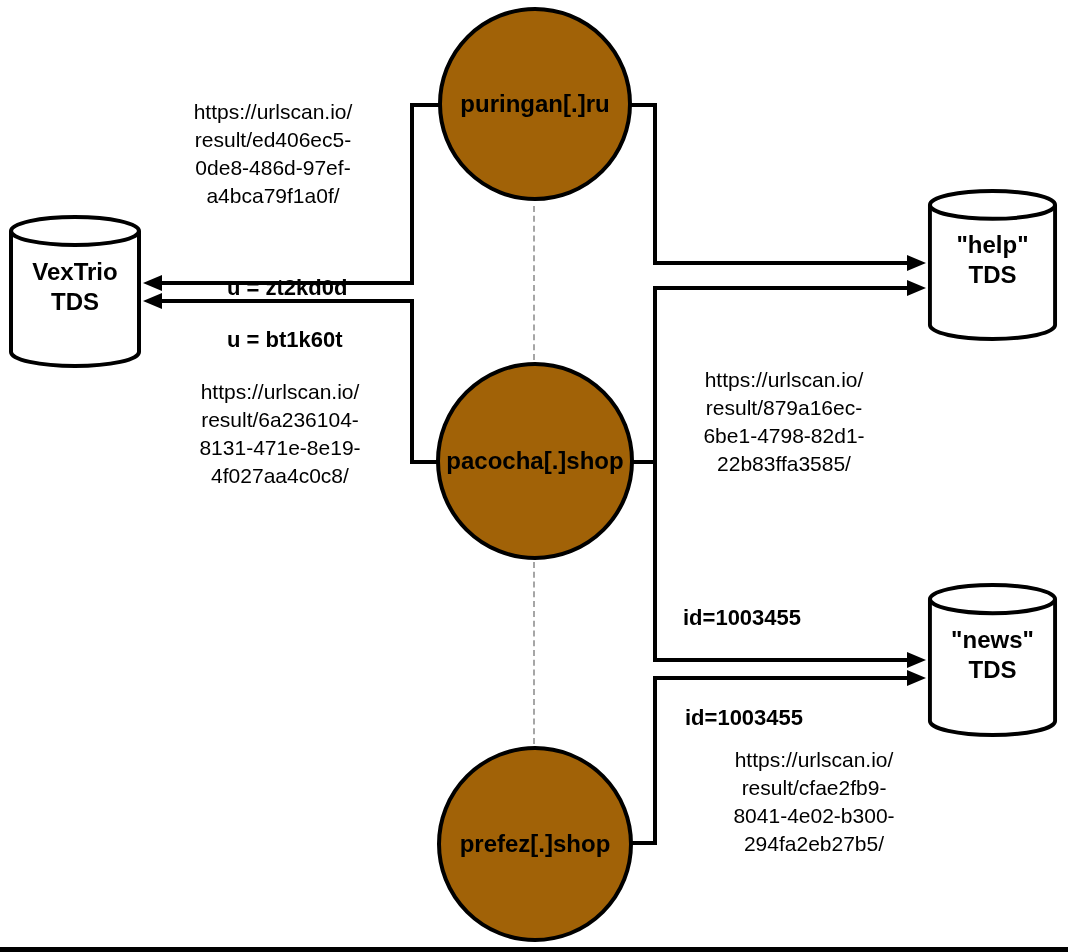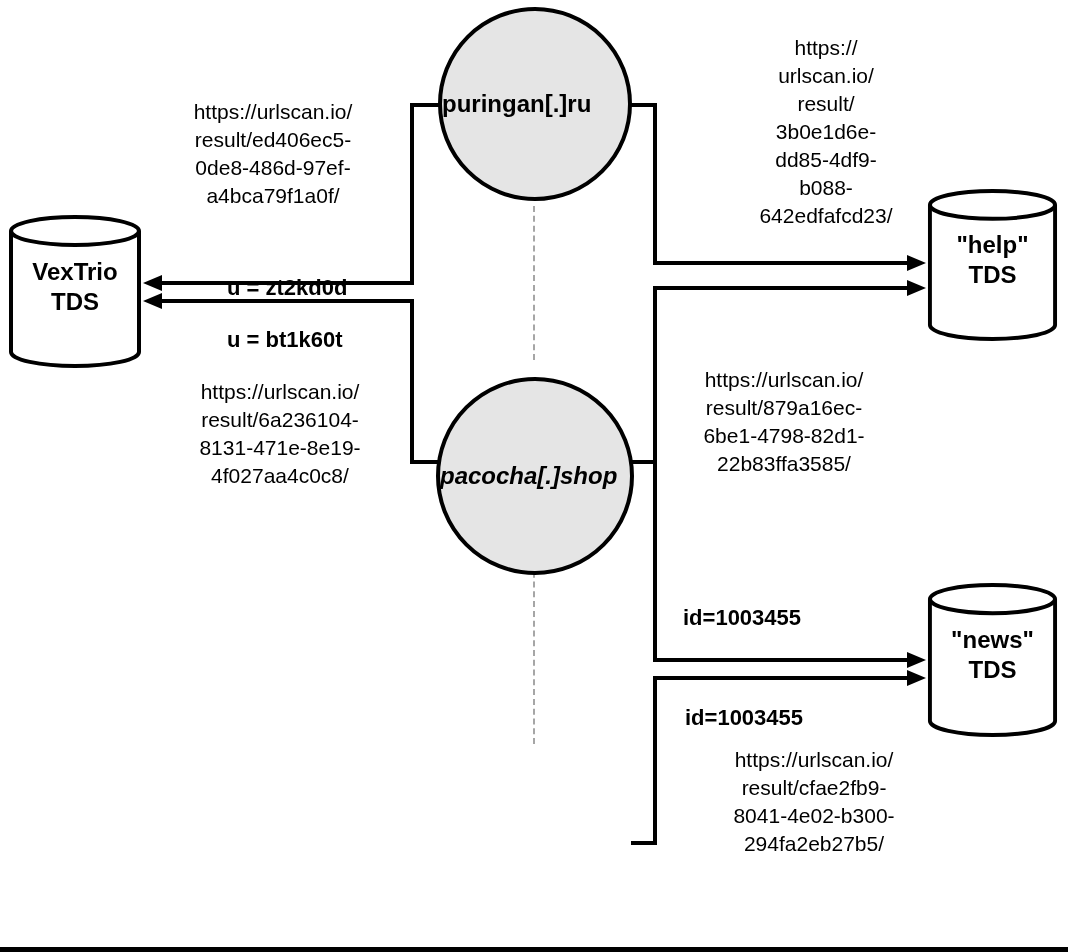--- a/index.html
+++ b/index.html
@@ -42,24 +42,25 @@
   .arrow.right {
     border-top: 8px solid transparent;
     border-bottom: 8px solid transparent;
     border-left: 19px solid #000000;
   }
   
   .circle-node {
     position: absolute;
     border: 4px solid #000000;
     border-radius: 50%;
-    background: #e5e5e5;
+    background: #a16207;
     box-sizing: border-box;
     display: flex;
     align-items: center;
+    justify-content: center;
   }
   .circle-node .node-label {
     font-size: 24px;
     font-weight: bold;
     white-space: nowrap;
   }
   
   .cyl {
     position: absolute;
   }
@@ -134,22 +135,25 @@
   <div class="arrow right" style="left:907px; top:652px;"></div>
 
   <div class="hline" style="left:631px; top:841px; width:26px;"></div>
   <div class="vline" style="left:653px; top:676px; height:169px;"></div>
   <div class="hline" style="left:653px; top:676px; width:257px;"></div>
   <div class="arrow right" style="left:907px; top:670px;"></div>
 
   <div class="circle-node" style="left:438px; top:7px; width:194px; height:194px;">
     <span class="node-label">puringan[.]ru</span>
   </div>
-  <div class="circle-node" style="left:436px; top:377px; width:198px; height:198px;font-style:italic;">
+  <div class="circle-node" style="left:436px; top:362px; width:198px; height:198px;">
     <span class="node-label">pacocha[.]shop</span>
+  </div>
+  <div class="circle-node" style="left:437px; top:746px; width:196px; height:196px;">
+    <span class="node-label">prefez[.]shop</span>
   </div>
 
   <div class="cyl" style="left:8px; top:214px; width:134px; height:155px;">
     <svg width="134" height="155" viewBox="0 0 134 155" preserveAspectRatio="none">
       <path d="M 3 17 L 3 138 A 64 14 0 0 0 131 138 L 131 17" fill="#ffffff" stroke="#000000" stroke-width="4"></path>
       <ellipse cx="67" cy="17" rx="64" ry="14" fill="#ffffff" stroke="#000000" stroke-width="4"></ellipse>
     </svg>
     <div class="cyl-label">
       <span>VexTrio</span>
       <span>TDS</span>
@@ -183,27 +187,20 @@
 0de8-486d-97ef-
 a4bca79f1a0f/</div>
   <div class="param-label" style="left:227px; top:231px;margin-top:44px;">u = zt2kd0d</div>
 
   <div class="param-label" style="left:227px; top:327px;">u = bt1k60t</div>
   <div class="url-text" style="left:160px; top:378px; width:240px;">https://urlscan.io/
 result/6a236104-
 8131-471e-8e19-
 4f027aa4c0c8/</div>
 
-  <div class="url-text" style="left:731px; top:34px; width:190px;">https://
-urlscan.io/
-result/
-3b0e1d6e-
-dd85-4df9-
-b088-
-642edfafcd23/</div>
 
   <div class="url-text" style="left:674px; top:366px; width:220px;">https://urlscan.io/
 result/879a16ec-
 6be1-4798-82d1-
 22b83ffa3585/</div>
 
   <div class="param-label" style="left:683px; top:605px;">id=1003455</div>
   <div class="param-label" style="left:685px; top:705px;">id=1003455</div>
 
   <div class="url-text" style="left:704px; top:746px; width:220px;">https://urlscan.io/

